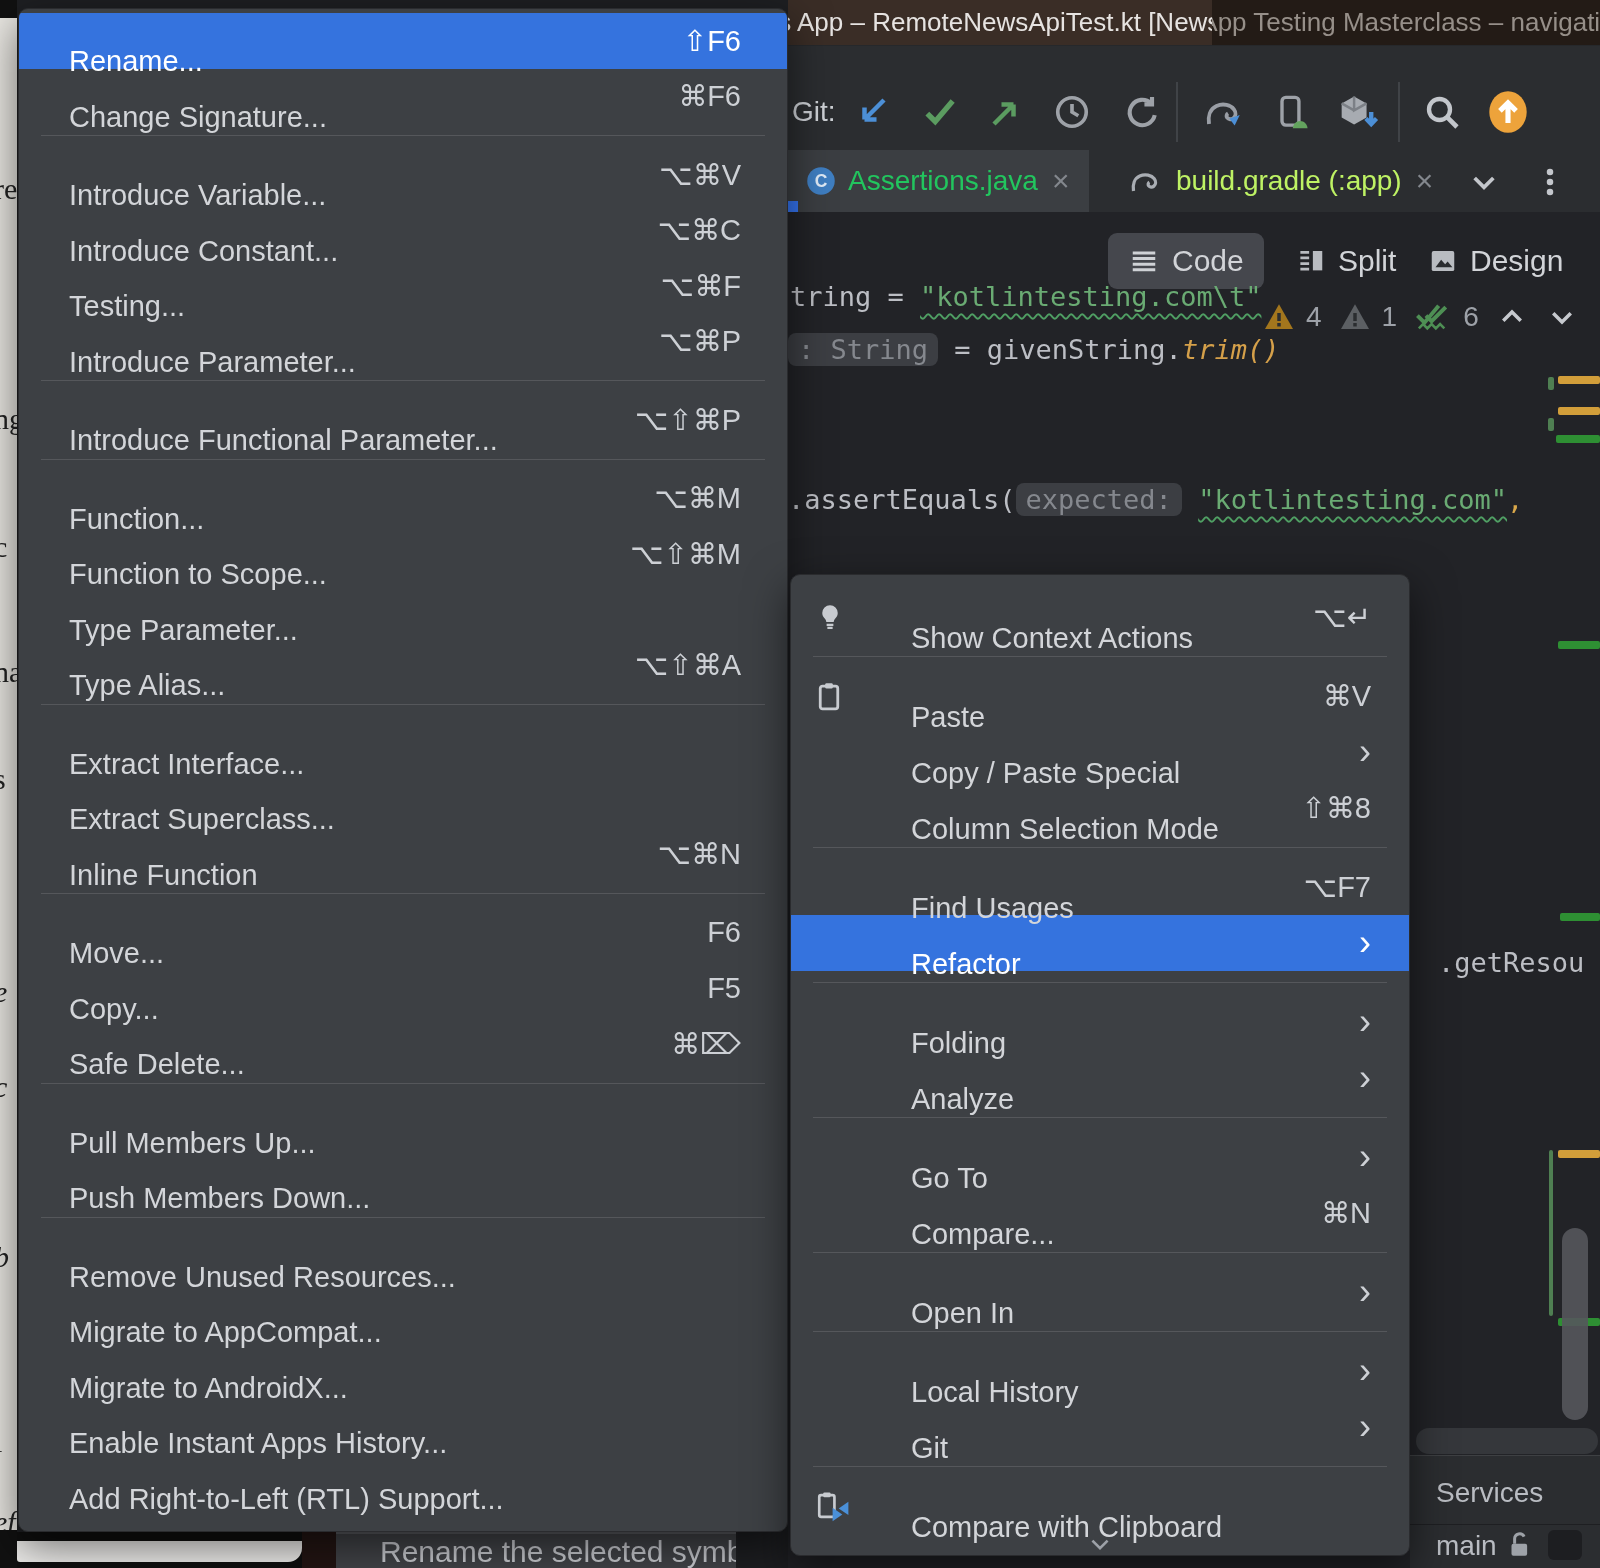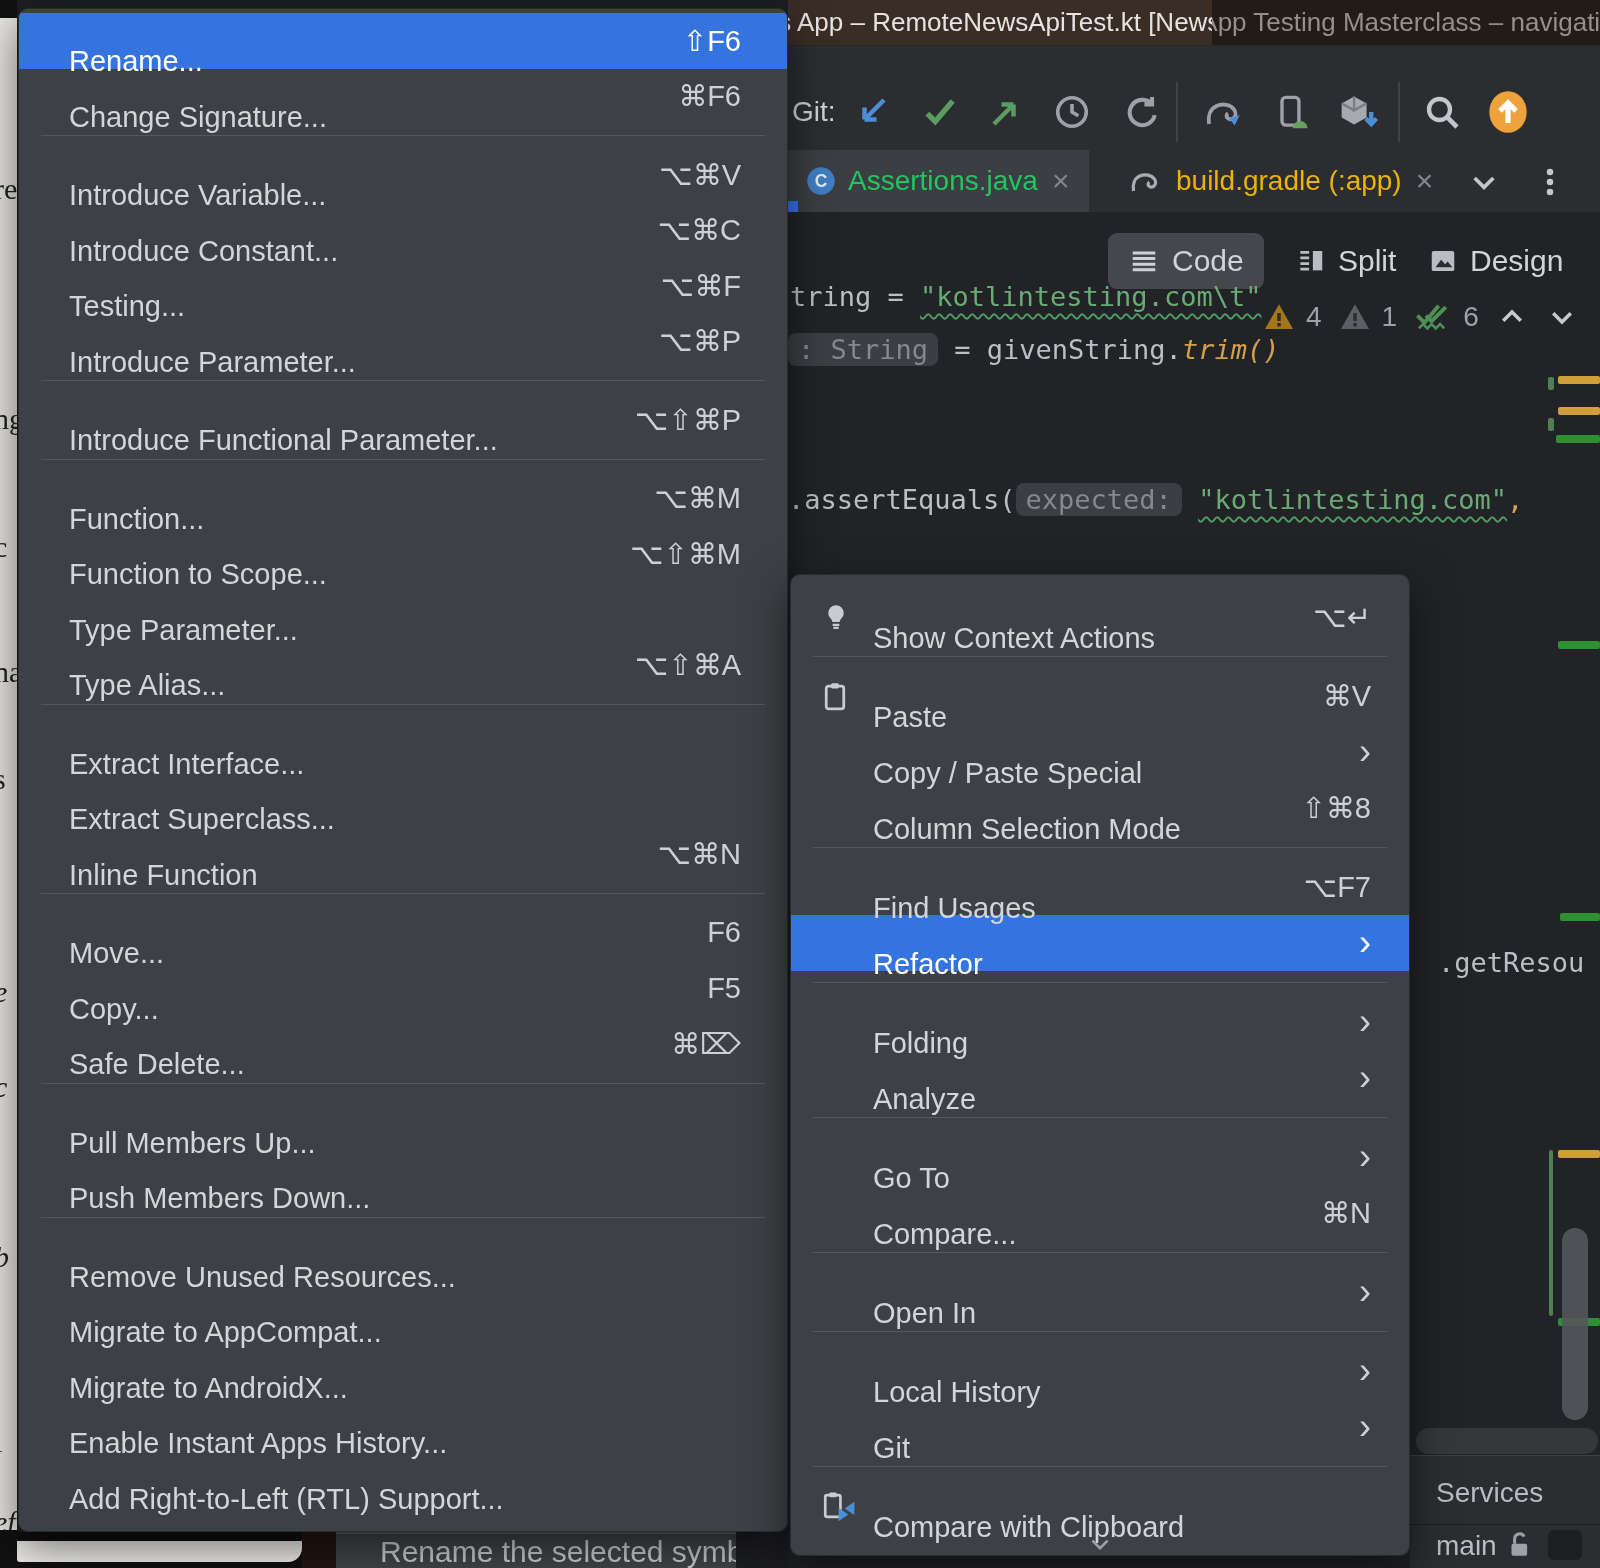--- a/index.html
+++ b/index.html
@@ -25,21 +25,21 @@
   .toolbar { left:788px; top:45px; width:812px; height:105px; background:#2b2d30; border-top:1px solid #26282b; }
   .git-label { left:792px; top:96px; color:#ced1d6; font-size:28px; }
   .tbtn { position:absolute; top:90px; width:44px; height:44px; display:flex; align-items:center; justify-content:center; border-radius:6px; }
   .tsep { position:absolute; top:82px; width:2px; height:60px; background:#404347; }
 
   
   .tabrow { left:788px; top:150px; width:812px; height:62px; background:#2b2d30; }
   .tab { position:absolute; top:150px; height:62px; display:flex; align-items:center; gap:12px; padding:0 18px; }
   .tab-active { background:#3b3e42; }
   .tab-label { font-size:28px; color:#22c55e; white-space:nowrap; }
-  .tab-label-gradle { color:#eab308; }
+  .tab-label-gradle { color:#bef264; }
   .tab-close { color:#83878d; font-size:30px; line-height:1; padding:0 2px; }
   .blue-square { left:787px; top:201px; width:11px; height:11px; background:#3574f0; }
 
   
   .editor { left:788px; top:212px; width:812px; height:1356px; background:#222327; overflow:hidden; }
   .modebtn { position:absolute; top:233px; height:56px; display:flex; align-items:center; gap:12px;
     font-size:30px; color:#d2d4d8; padding:0 20px; border-radius:9px; }
   .modebtn.selected { background:#45474d; }
   .codeline { position:absolute; font-family:"DejaVu Sans Mono",monospace; font-size:27px; color:#bcbec4; white-space:pre; }
   .str { color:#6aab73; }
@@ -69,21 +69,21 @@
     display:flex; align-items:center; gap:26px; padding:2px 0 0 18px; overflow:hidden; }
   .hintbar .txt { font-size:30px; color:#c9cbd0; white-space:nowrap; }
 
   
   .menu { position:absolute; background:#3d4044; border:1px solid #2a2b2e; border-radius:10px;
     box-shadow:0 14px 44px rgba(0,0,0,.55); overflow:hidden; }
   #left-menu { left:18px; top:8px; width:770px; height:1524px; padding-top:4px; }
   #context-menu { left:790px; top:574px; width:620px; height:982px; padding-top:14px; }
   .menu-row { display:flex; align-items:center; color:#d3d5d9; font-size:29px; }
   #left-menu .menu-row { height:55.5px; padding:0 46px 0 50px; }
-  #context-menu .menu-row { height:56px; padding:0 38px 0 30px; }
+  #context-menu .menu-row { height:56px; padding:0 38px 0 24px;gap:44px; }
   .menu-row .lbl { white-space:nowrap;margin-top:42px; }
   .menu-row .right { margin-left:auto; white-space:nowrap; color:#cdd0d5; }
   .menu-row.selected { background:#3573de; color:#fff; }
   .menu-row.selected .right { color:#fff; }
   .menu-sep { height:1px; background:#55575b; margin:11px 22px; }
   .icon-slot { width:52px; display:flex; align-items:center; }
   .subarrow { font-size:36px; line-height:1; }
   .more-chevron { position:absolute; left:50%; bottom:2px; transform:translateX(-50%); }
   svg { display:block; }
 </style>

